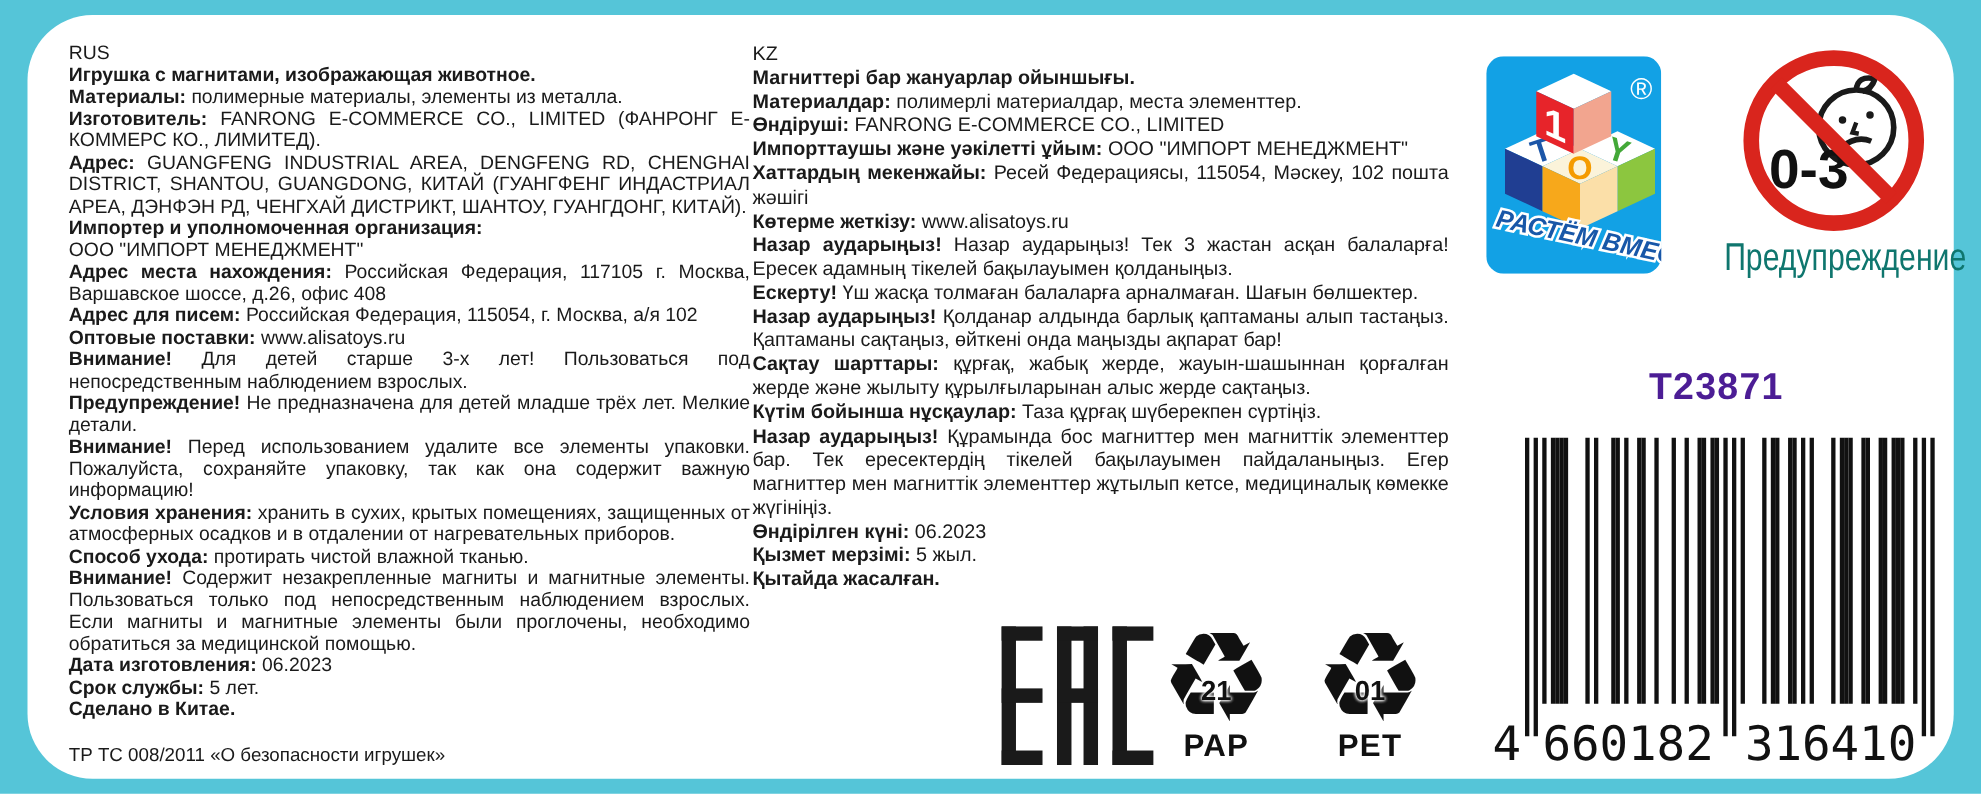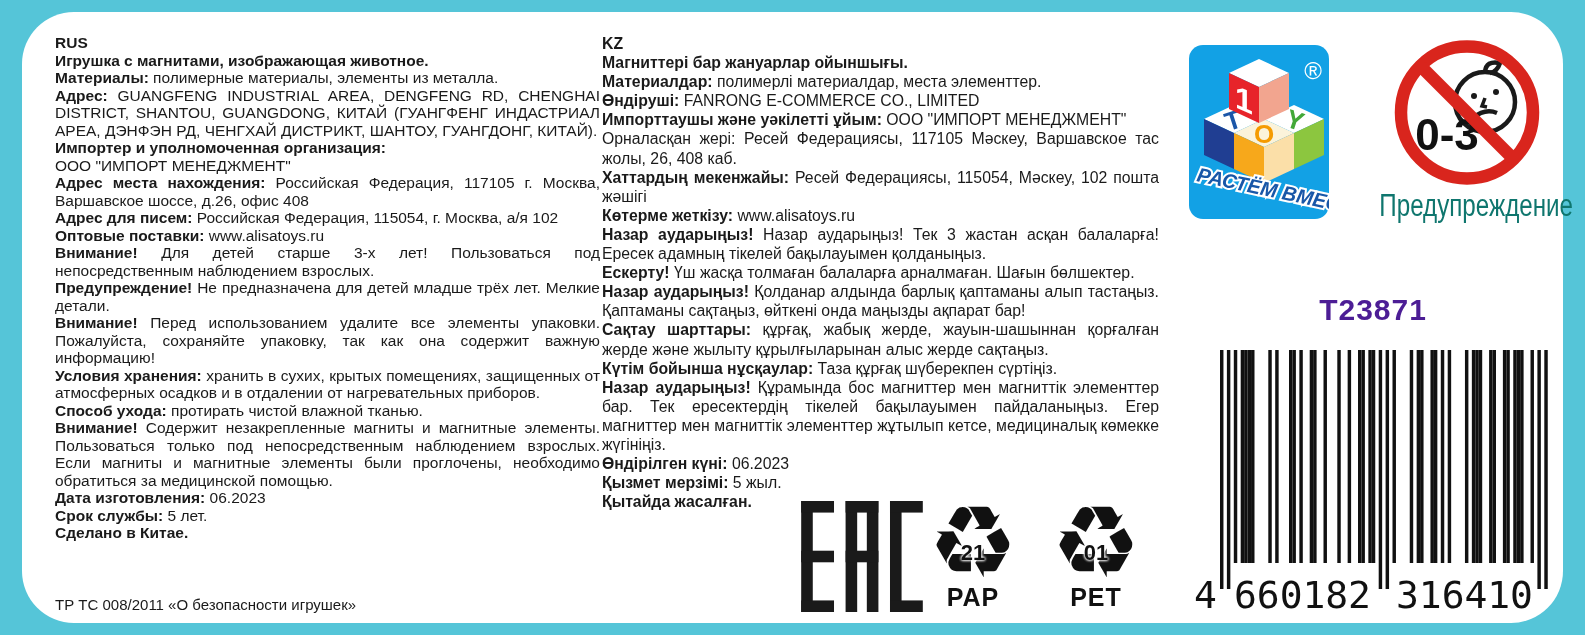--- a/index.html
+++ b/index.html
@@ -10,21 +10,21 @@
     color:#1a1a1a;
   }
   .card{
     position:absolute;left:22px;top:12px;right:22px;bottom:12px;
     background:#ffffff;border-radius:52px;
   }
   
   .col{position:absolute;top:22px}
   .col-rus{left:33px;width:545px;font-size:15.5px;line-height:17.5px}
   .col-kz{left:580px;width:557px;font-size:15.8px;line-height:19.1px}
-  .lang-tag{font-weight:bold}
+  .lang-tag{font-weight:normal}
   .para{margin:0;text-align:justify}
   .footnote{position:absolute;left:33px;top:584px;font-size:15px}
   
   .logo-svg{position:absolute;left:1167px;top:33px;width:140px;height:174px}
   
   .warn-svg{position:absolute;left:1360px;top:28px;width:170px;height:145px}
   .warn-caption{position:absolute;left:1330px;top:176px;width:230px;text-align:center;font-size:31px;color:#0f766e}
   .warn-caption span{display:inline-block;transform:scaleX(0.78);transform-origin:center;white-space:nowrap}
   
   .product-code{position:absolute;left:1170px;top:281px;width:362px;text-align:center;
@@ -44,20 +44,21 @@
 </head>
 <body>
 
 <div class="card">
 
   <div class="col col-rus">
     <div class="lang-tag">RUS</div>
     <div>
         <p class="para"><b>Игрушка с магнитами, изображающая животное.</b></p>
         <p class="para"><b>Материалы:</b><span> полимерные материалы, элементы из металла.</span></p>
+        <p class="para"><b>Изготовитель:</b><span> FANRONG E-COMMERCE CO., LIMITED (ФАНРОНГ Е-КОММЕРС КО., ЛИМИТЕД).</span></p>
         <p class="para"><b>Адрес:</b><span> GUANGFENG INDUSTRIAL AREA, DENGFENG RD, CHENGHAI DISTRICT, SHANTOU, GUANGDONG, КИТАЙ (ГУАНГФЕНГ ИНДАСТРИАЛ АРЕА, ДЭНФЭН РД, ЧЕНГХАЙ ДИСТРИКТ, ШАНТОУ, ГУАНГДОНГ, КИТАЙ).</span></p>
         <p class="para"><b>Импортер и уполномоченная организация:</b></p>
         <p class="para"><span>ООО "ИМПОРТ МЕНЕДЖМЕНТ"</span></p>
         <p class="para"><b>Адрес места нахождения:</b><span> Российская Федерация, 117105 г. Москва, Варшавское шоссе, д.26, офис 408</span></p>
         <p class="para"><b>Адрес для писем:</b><span> Российская Федерация, 115054, г. Москва, а/я 102</span></p>
         <p class="para"><b>Оптовые поставки:</b><span> www.alisatoys.ru</span></p>
         <p class="para"><b>Внимание!</b><span> Для детей старше 3-х лет! Пользоваться под непосредственным наблюдением взрослых.</span></p>
         <p class="para"><b>Предупреждение!</b><span> Не предназначена для детей младше трёх лет. Мелкие детали.</span></p>
         <p class="para"><b>Внимание!</b><span> Перед использованием удалите все элементы упаковки. Пожалуйста, сохраняйте упаковку, так как она содержит важную информацию!</span></p>
         <p class="para"><b>Условия хранения:</b><span> хранить в сухих, крытых помещениях, защищенных от атмосферных осадков и в отдалении от нагревательных приборов.</span></p>
@@ -70,21 +71,20 @@
   </div>
   <div class="footnote">ТР ТС 008/2011 «О безопасности игрушек»</div>
 
   <div class="col col-kz">
     <div class="lang-tag">KZ</div>
     <div>
         <p class="para"><b>Магниттері бар жануарлар ойыншығы.</b></p>
         <p class="para"><b>Материалдар:</b><span> полимерлі материалдар, места элементтер.</span></p>
         <p class="para"><b>Өндіруші:</b><span> FANRONG E-COMMERCE CO., LIMITED</span></p>
         <p class="para"><b>Импорттаушы және уәкілетті ұйым:</b><span> ООО "ИМПОРТ МЕНЕДЖМЕНТ"</span></p>
-        <p class="para"><span>Орналасқан жері: Ресей Федерациясы, 117105 Мәскеу, Варшавское тас жолы, 26, 408 каб.</span></p>
         <p class="para"><b>Хаттардың мекенжайы:</b><span> Ресей Федерациясы, 115054, Мәскеу, 102 пошта жәшігі</span></p>
         <p class="para"><b>Көтерме жеткізу:</b><span> www.alisatoys.ru</span></p>
         <p class="para"><b>Назар аударыңыз!</b><span> Назар аударыңыз! Тек 3 жастан асқан балаларға! Ересек адамның тікелей бақылауымен қолданыңыз.</span></p>
         <p class="para"><b>Ескерту!</b><span> Үш жасқа толмаған балаларға арналмаған. Шағын бөлшектер.</span></p>
         <p class="para"><b>Назар аударыңыз!</b><span> Қолданар алдында барлық қаптаманы алып тастаңыз. Қаптаманы сақтаңыз, өйткені онда маңызды ақпарат бар!</span></p>
         <p class="para"><b>Сақтау шарттары:</b><span> құрғақ, жабық жерде, жауын-шашыннан қорғалған жерде және жылыту құрылғыларынан алыс жерде сақтаңыз.</span></p>
         <p class="para"><b>Күтім бойынша нұсқаулар:</b><span> Таза құрғақ шүберекпен сүртіңіз.</span></p>
         <p class="para"><b>Назар аударыңыз!</b><span> Құрамында бос магниттер мен магниттік элементтер бар. Тек ересектердің тікелей бақылауымен пайдаланыңыз. Егер магниттер мен магниттік элементтер жұтылып кетсе, медициналық көмекке жүгініңіз.</span></p>
         <p class="para"><b>Өндірілген күні:</b><span> 06.2023</span></p>
         <p class="para"><b>Қызмет мерзімі:</b><span> 5 жыл.</span></p>

